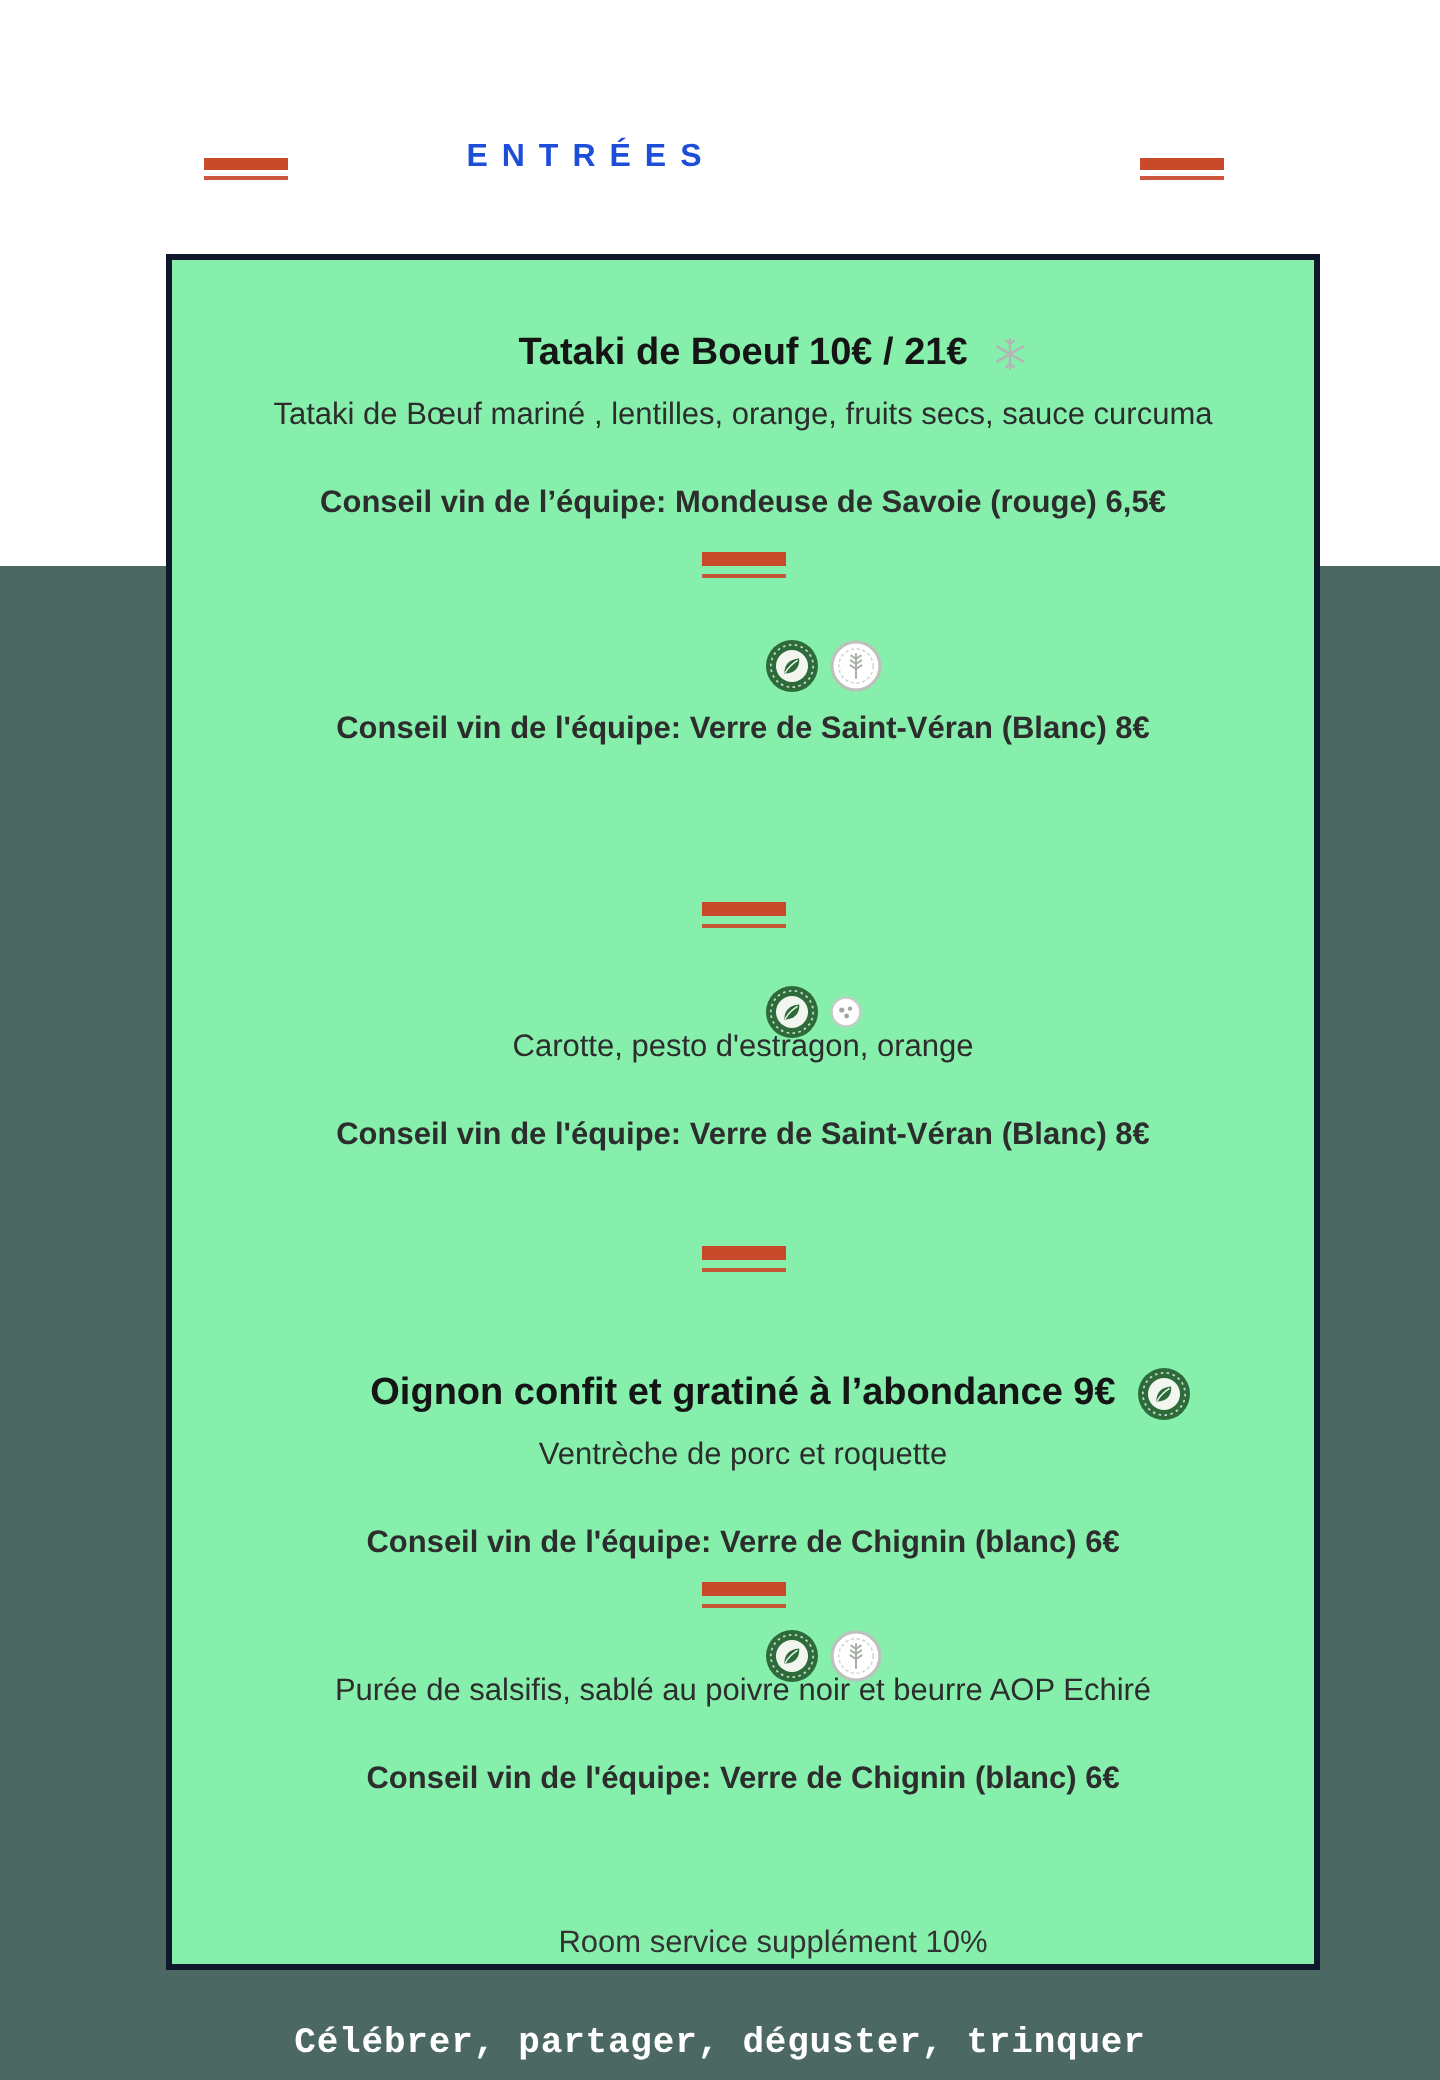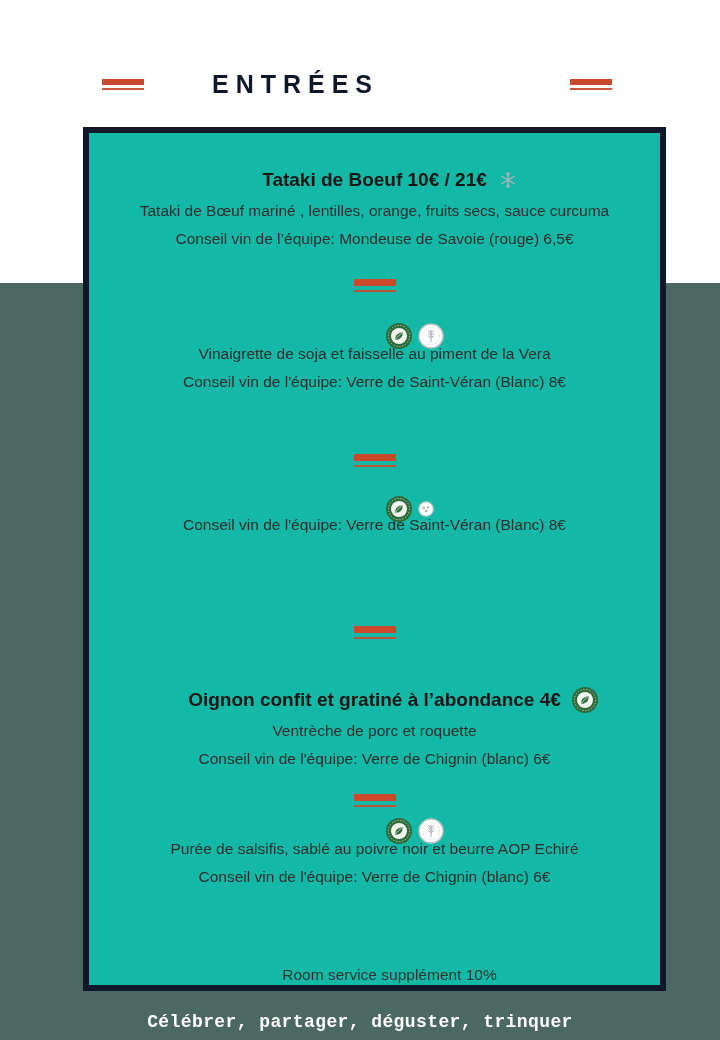--- a/index.html
+++ b/index.html
@@ -8,41 +8,41 @@
     background:#ffffff;
     font-family:"Liberation Sans", sans-serif;
     -webkit-font-smoothing:antialiased;
   }
   
   .bg-lower{position:absolute;left:0;top:283px;width:720px;height:757px;background:#4C6862;}
 
   
   .page-title{
     position:absolute;top:70px;left:0;width:591px;text-align:center;
-    color:#0f172a;font-size:25px;font-weight:bold;letter-spacing:7px;
+    color:#1d4ed8;font-size:16px;font-weight:bold;letter-spacing:7px;
   }
   .decor{position:absolute;width:42px;}
   .decor-left{left:102px;top:79px;}
   .decor-right{left:570px;top:79px;}
   .decor .bar,.divider .bar{height:6px;background:#C9492B;}
   .decor .line,.divider .line{height:2px;background:#C9492B;margin-top:3px;opacity:.92;}
 
   
   .card{
     position:absolute;left:83px;top:127px;width:571px;height:852px;
-    background:#14b8a6;border:6px solid #0f172a;box-sizing:content-box;
+    background:#86efac;border:3px solid #0f172a;box-sizing:content-box;
   }
   .item{position:absolute;left:0;width:100%;text-align:center;}
   .item-title{position:relative;font-size:19px;font-weight:bold;color:#151515;line-height:26px;}
   .item-title .icons{
     position:absolute;top:50%;transform:translateY(-50%);
     margin-left:11px;display:inline-flex;gap:6px;align-items:center;
   }
   .item-desc{font-size:15.5px;color:#2d2d2d;line-height:24px;margin-top:6px;}
-  .item-wine{font-size:15.5px;color:#2d2d2d;line-height:24px;margin-top:4px;}
+  .item-wine{font-size:15.5px;color:#2d2d2d;line-height:24px;margin-top:20px;font-weight:bold;}
 
   .divider{position:absolute;left:50%;transform:translateX(-50%);width:42px;}
   .divider .bar{height:7px;}
   .divider .line{margin-top:4px;}
 
   .room-note{position:absolute;left:15px;width:100%;text-align:center;
     font-size:15.5px;color:#333333;line-height:24px;}
 
   
   .footer-tagline{
@@ -119,21 +119,20 @@
                 <line x1="13" y1="9.5" x2="15.4" y2="7.8"></line>
                 <line x1="13" y1="12" x2="10.4" y2="10.2"></line>
                 <line x1="13" y1="12" x2="15.6" y2="10.2"></line>
                 <line x1="13" y1="14.5" x2="10.2" y2="12.7"></line>
                 <line x1="13" y1="14.5" x2="15.8" y2="12.7"></line>
               </g>
             </svg>
         </span>
       </span>
     </div>
-    <div class="item-desc">Vinaigrette de soja et faisselle au piment de la Vera</div>
     <div class="item-wine">Conseil vin de l'équipe: Verre de Saint-Véran (Blanc) 8€</div>
   </section>
 
   <div class="divider" style="top:321px">
     <div class="bar"></div>
     <div class="line"></div>
   </div>
 
   <section class="item" style="top:376px">
     <div class="item-title">
@@ -150,31 +149,32 @@
         <span class="icon">
           <svg width="16" height="16" viewBox="0 0 16 16">
               <circle cx="8" cy="8" r="7.2" fill="#ffffff" stroke="#C6CBC5" stroke-width="1.2"></circle>
               <circle cx="5.9" cy="7" r="1.3" fill="#A2A8A1"></circle>
               <circle cx="10" cy="6.3" r="1.1" fill="#A2A8A1"></circle>
               <circle cx="8.3" cy="10" r="1.2" fill="#A2A8A1"></circle>
             </svg>
         </span>
       </span>
     </div>
+    <div class="item-desc">Carotte, pesto d'estragon, orange</div>
     <div class="item-wine">Conseil vin de l'équipe: Verre de Saint-Véran (Blanc) 8€</div>
   </section>
 
   <div class="divider" style="top:493px">
     <div class="bar"></div>
     <div class="line"></div>
   </div>
 
   <section class="item" style="top:554px">
     <div class="item-title">
-      <span>Oignon confit et gratiné à l’abondance 4€</span><span class="icons">
+      <span>Oignon confit et gratiné à l’abondance 9€</span><span class="icons">
         <span class="icon">
           <svg width="26" height="26" viewBox="0 0 26 26">
               <circle cx="13" cy="13" r="13" fill="#2E6B3A"></circle>
               <circle cx="13" cy="13" r="8" fill="#F2F6EF"></circle>
               <circle cx="13" cy="13" r="10.6" fill="none" stroke="#DCE8DA" stroke-width="0.9" stroke-dasharray="1.3 1.7" opacity="0.85"></circle>
               <path d="M9.2 16.8 C9 12.4 11.6 9.6 16.6 9.2 C16.9 13.8 14.4 16.6 9.2 16.8 Z" fill="#2E6B3A"></path>
               <path d="M9.6 16.4 C11.2 13.6 13.4 11.6 15.8 10.2" stroke="#F2F6EF" stroke-width="0.7" fill="none"></path>
             </svg>
         </span>
       </span>

